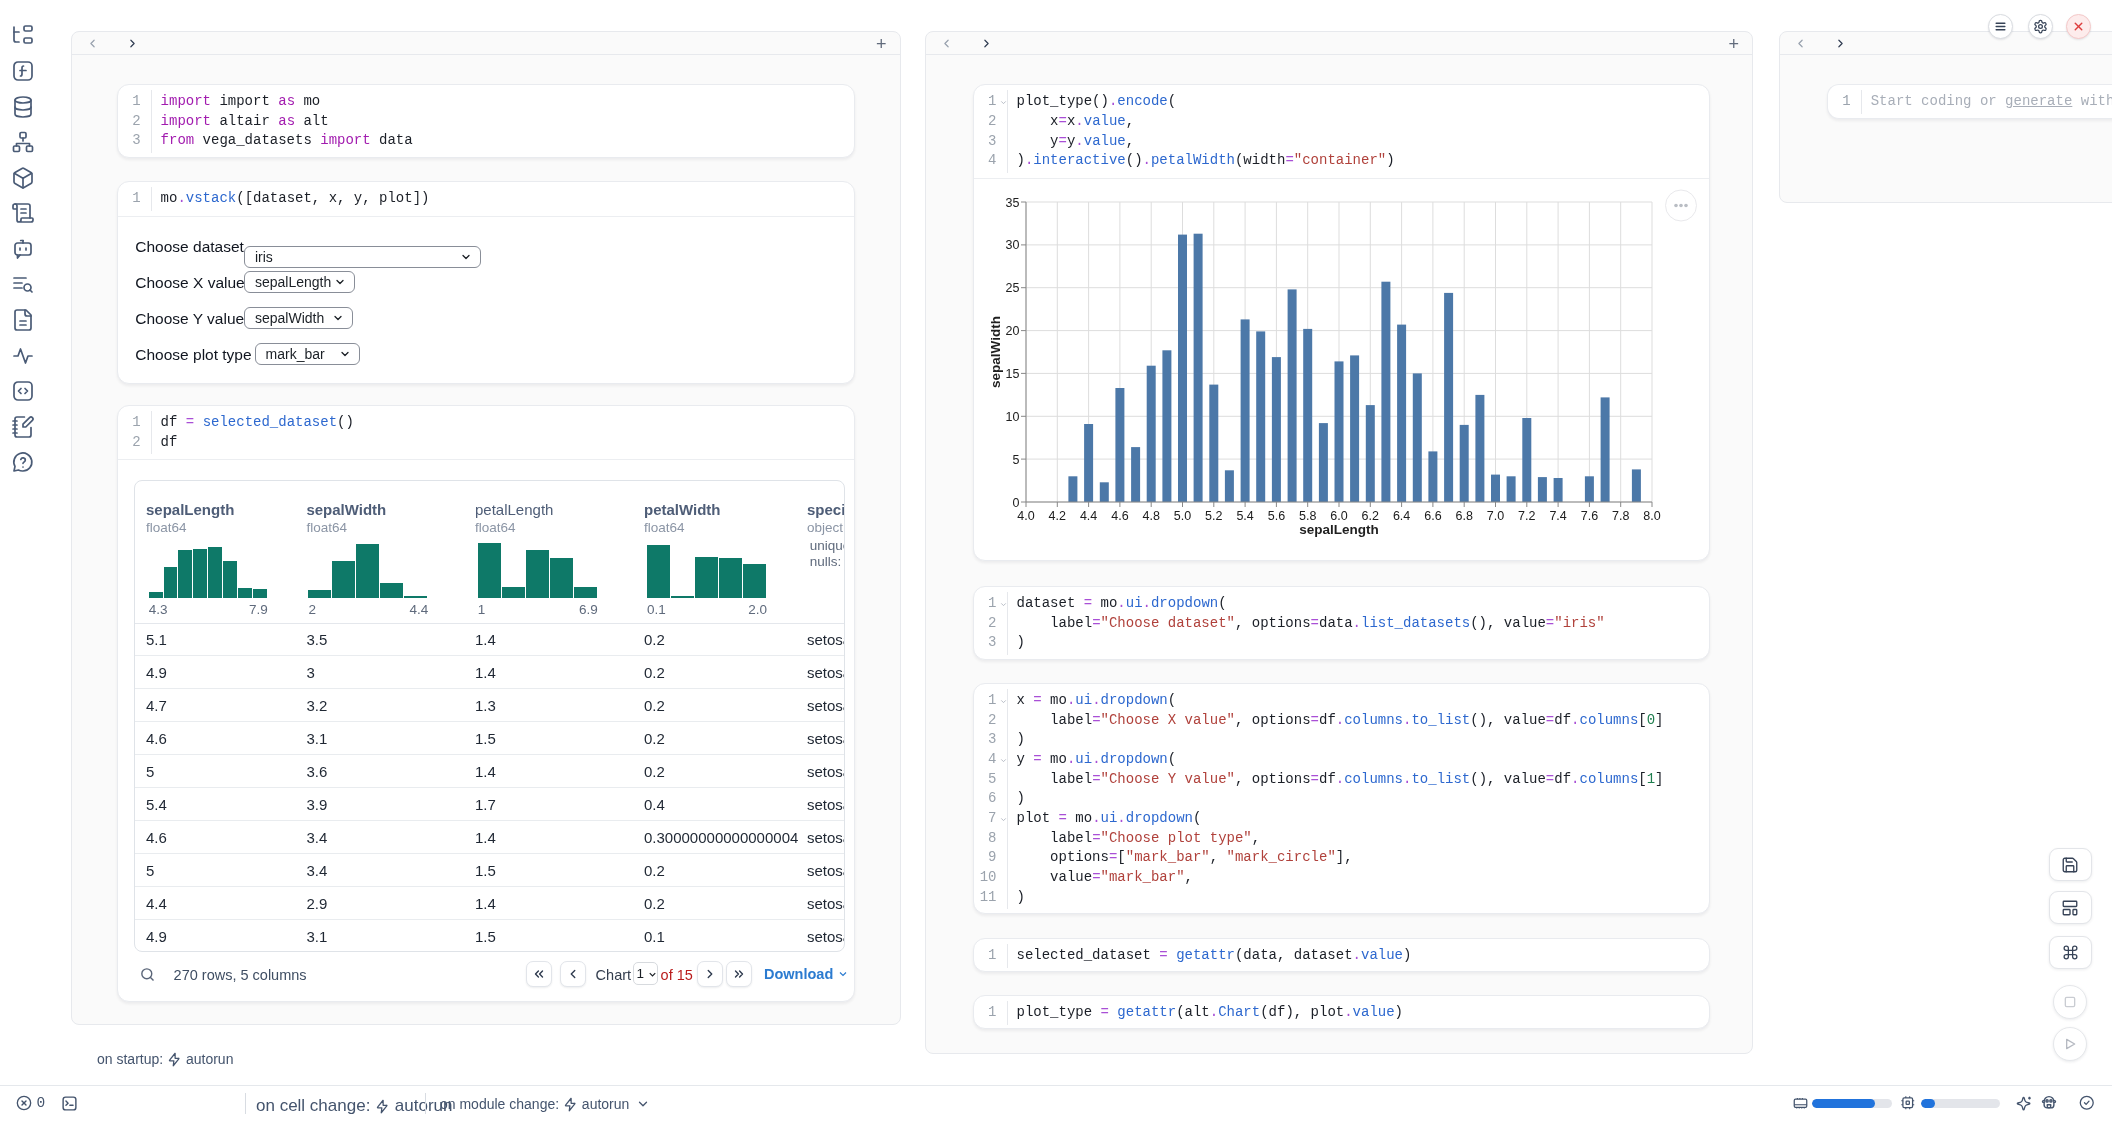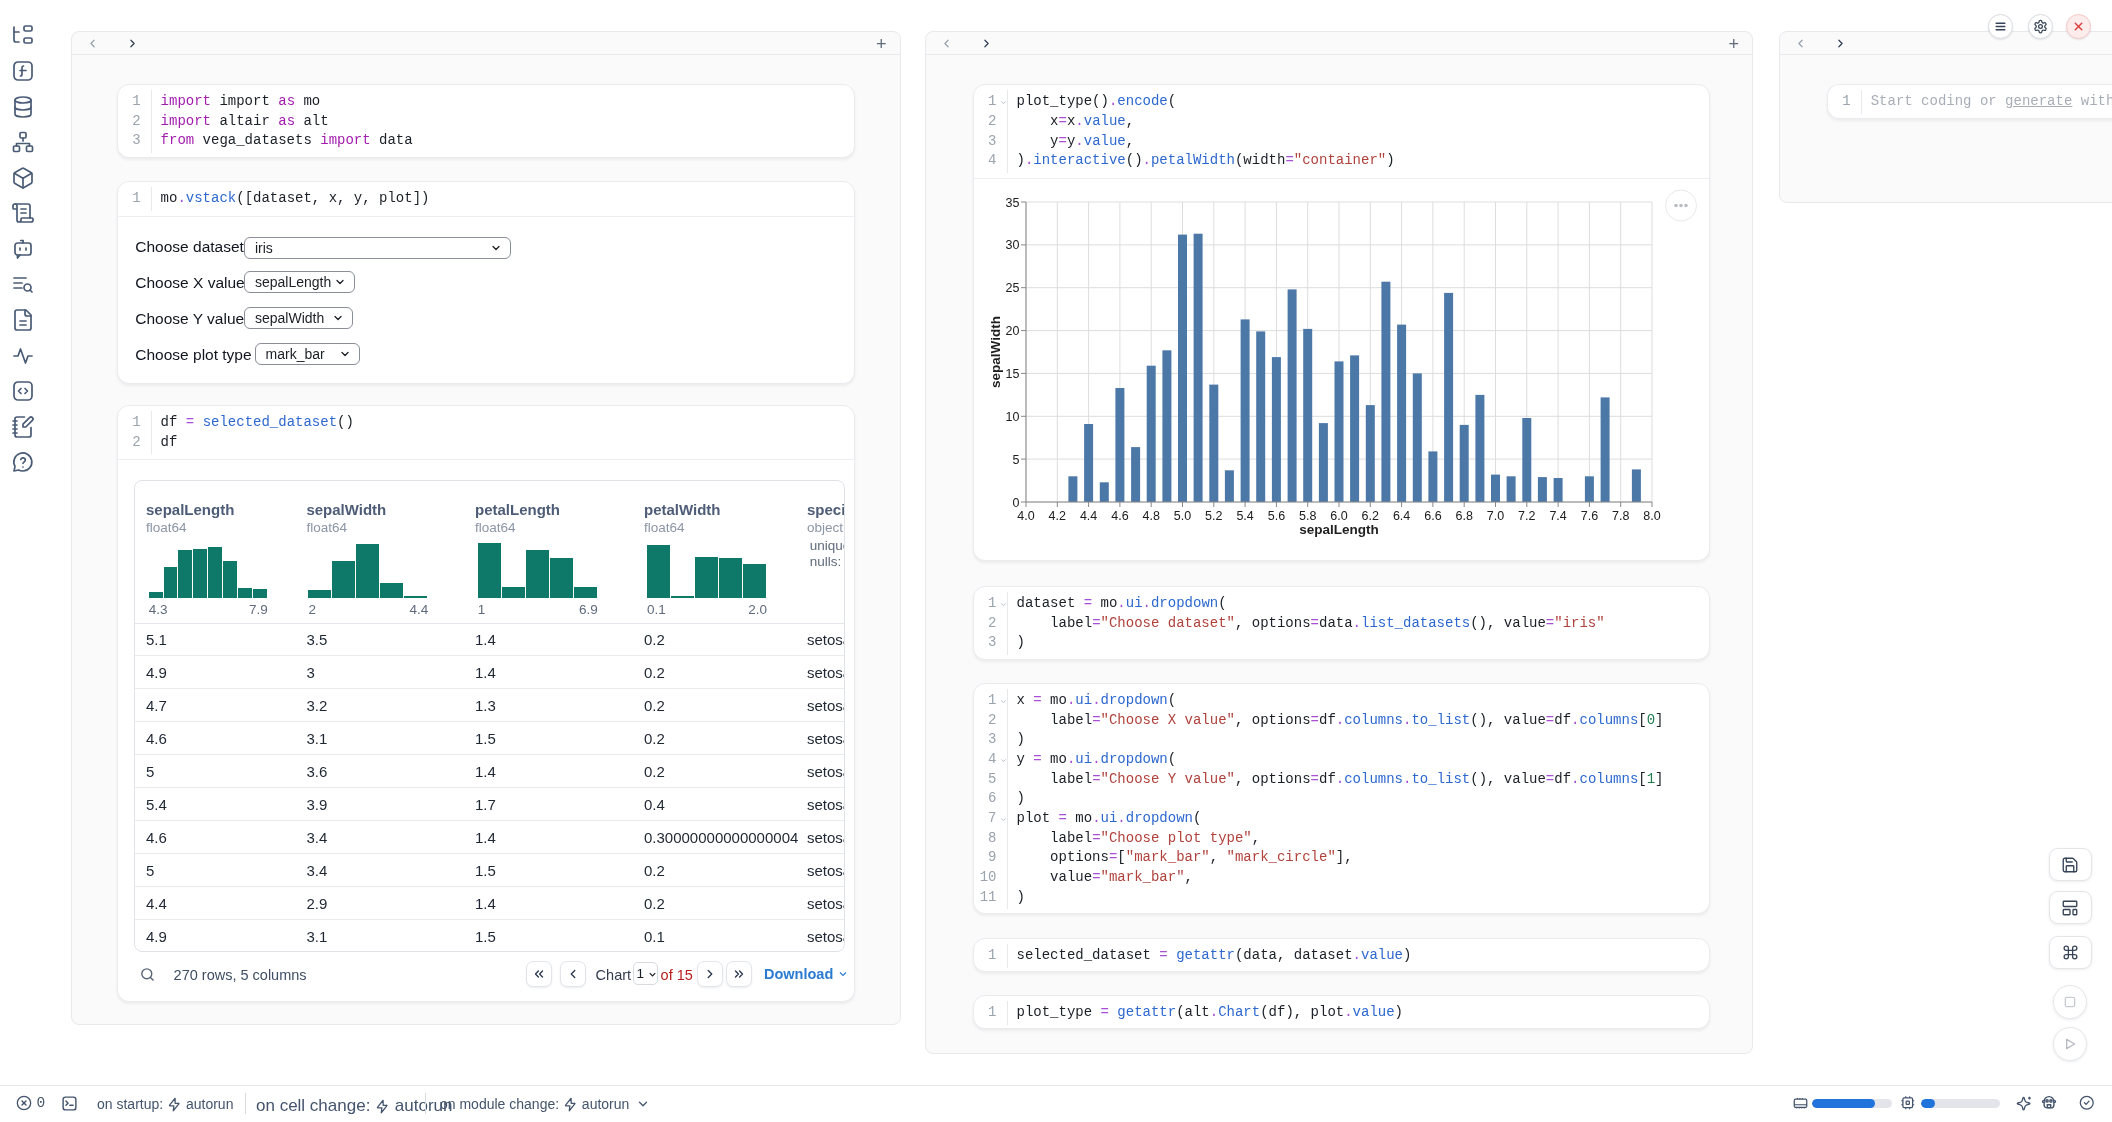--- a/index.html
+++ b/index.html
@@ -125,21 +125,21 @@
 <div class="cell" style="left:44.6px;top:149px;width:738px;height:203px">
       <div class="codeblk">
         <div class="vline"></div>
         <div class="cl"><span class="ln">1</span><span class="ct"><span class="p">mo</span><span class="o">.</span><span class="f">vstack</span><span class="p">([dataset, x, y, plot])</span></span></div>
       </div>
       <div class="divider"></div>
       <div class="lbl" style="left:17.7px;top:56px">Choose dataset</div>
       <div class="lbl" style="left:17.7px;top:92px">Choose X value</div>
       <div class="lbl" style="left:17.7px;top:128px">Choose Y value</div>
       <div class="lbl" style="left:17.7px;top:164px">Choose plot type</div>
-      <div class="selbox" style="left:126.4px;top:55px;width:267px">iris<svg width="12" height="12" viewBox="0 0 24 24" style="stroke:#1b2026;fill:none;stroke-width:2.6;stroke-linecap:round;stroke-linejoin:round">
+      <div class="selbox" style="left:126.4px;top:64px;width:237px">iris<svg width="12" height="12" viewBox="0 0 24 24" style="stroke:#1b2026;fill:none;stroke-width:2.6;stroke-linecap:round;stroke-linejoin:round">
           <path d="m6 9 6 6 6-6"></path>
         </svg></div>
       <div class="selbox" style="left:126.4px;top:89px;width:111px">sepalLength<svg width="12" height="12" viewBox="0 0 24 24" style="stroke:#1b2026;fill:none;stroke-width:2.6;stroke-linecap:round;stroke-linejoin:round">
           <path d="m6 9 6 6 6-6"></path>
         </svg></div>
       <div class="selbox" style="left:126.4px;top:125px;width:109px">sepalWidth<svg width="12" height="12" viewBox="0 0 24 24" style="stroke:#1b2026;fill:none;stroke-width:2.6;stroke-linecap:round;stroke-linejoin:round">
           <path d="m6 9 6 6 6-6"></path>
         </svg></div>
       <div class="selbox" style="left:137px;top:161px;width:105px">mark_bar<svg width="12" height="12" viewBox="0 0 24 24" style="stroke:#1b2026;fill:none;stroke-width:2.6;stroke-linecap:round;stroke-linejoin:round">
           <path d="m6 9 6 6 6-6"></path>
@@ -169,21 +169,21 @@
         <div style="position:absolute;left:171.4px;top:20px;font-size:15px;font-weight:bold;color:#4e5d77">sepalWidth</div>
         <div style="position:absolute;left:171.4px;top:39px;font-size:13.5px;color:#8b95a5">float64</div>
         <div style="position:absolute;left:173.4px;top:62px;width:120px;height:55px">
           <div style="position:absolute;left:0.0px;bottom:0;width:23.0px;height:7.8px;background:#0e7968"></div>
           <div style="position:absolute;left:24.0px;bottom:0;width:23.0px;height:37.3px;background:#0e7968"></div>
           <div style="position:absolute;left:48.0px;bottom:0;width:23.0px;height:53.6px;background:#0e7968"></div>
           <div style="position:absolute;left:72.0px;bottom:0;width:23.0px;height:15.1px;background:#0e7968"></div>
           <div style="position:absolute;left:96.0px;bottom:0;width:23.0px;height:2.2px;background:#0e7968"></div>
         </div>
         <div style="position:absolute;left:173.4px;top:121px;width:120px;font-size:13.5px;color:#5f6a7c"><span>2</span><span style="float:right">4.4</span></div>
-        <div style="position:absolute;left:340px;top:20px;font-size:15px;font-weight:bold;color:#4e5d77">petalLength</div>
+        <div style="position:absolute;left:340px;top:20px;font-size:15px;font-weight:normal;color:#4e5d77">petalLength</div>
         <div style="position:absolute;left:340px;top:39px;font-size:13.5px;color:#8b95a5">float64</div>
         <div style="position:absolute;left:342.8px;top:62px;width:120px;height:55px">
           <div style="position:absolute;left:0.0px;bottom:0;width:23.0px;height:55.0px;background:#0e7968"></div>
           <div style="position:absolute;left:24.0px;bottom:0;width:23.0px;height:10.7px;background:#0e7968"></div>
           <div style="position:absolute;left:48.0px;bottom:0;width:23.0px;height:47.6px;background:#0e7968"></div>
           <div style="position:absolute;left:72.0px;bottom:0;width:23.0px;height:40.0px;background:#0e7968"></div>
           <div style="position:absolute;left:96.0px;bottom:0;width:23.0px;height:10.7px;background:#0e7968"></div>
         </div>
         <div style="position:absolute;left:342.8px;top:121px;width:120px;font-size:13.5px;color:#5f6a7c"><span>1</span><span style="float:right">6.9</span></div>
         <div style="position:absolute;left:509px;top:20px;font-size:15px;font-weight:bold;color:#4e5d77">petalWidth</div>
@@ -565,21 +565,21 @@
       <circle cx="12" cy="12" r="10"></circle>
       <path d="m15 9-6 6"></path>
       <path d="m9 9 6 6"></path>
     </svg></div>
 <div style="position:absolute;left:36.5px;top:1095px;font-size:14.5px;color:#44546d;font-family:'Liberation Mono',monospace">0</div>
 <div style="position:absolute;left:61px;top:1094.5px"><svg width="17" height="17" viewBox="0 0 24 24" style="stroke:#44546d;fill:none;stroke-width:2;stroke-linecap:round;stroke-linejoin:round">
       <rect x="3" y="3" width="18" height="18" rx="3.5"></rect>
       <path d="m7 8.5 3 3-3 3"></path>
       <path d="M12.5 14.5h4.5"></path>
     </svg></div>
-<div style="position:absolute;left:97px;top:1096px;font-size:14px;color:#44546d">on startup: <svg width="15" height="15" viewBox="0 0 24 24" style="stroke:#44546d;fill:none;stroke-width:2;stroke-linejoin:round;vertical-align:-2.5px">
+<div style="position:absolute;left:97px;top:1051px;font-size:14px;color:#44546d">on startup: <svg width="15" height="15" viewBox="0 0 24 24" style="stroke:#44546d;fill:none;stroke-width:2;stroke-linejoin:round;vertical-align:-2.5px">
       <path d="M13 2 4.1 13.1a.5.5 0 0 0 .4.9H11l-1 8 8.9-11.1a.5.5 0 0 0-.4-.9H13z"></path>
     </svg> autorun</div>
 <div style="position:absolute;left:244.5px;top:1093px;width:1px;height:21px;background:#d8dce2"></div>
 <div style="position:absolute;left:256px;top:1096px;font-size:17px;color:#44546d">on cell change: <svg width="15" height="15" viewBox="0 0 24 24" style="stroke:#44546d;fill:none;stroke-width:2;stroke-linejoin:round;vertical-align:-2.5px">
       <path d="M13 2 4.1 13.1a.5.5 0 0 0 .4.9H11l-1 8 8.9-11.1a.5.5 0 0 0-.4-.9H13z"></path>
     </svg> autorun</div>
 <div style="position:absolute;left:425.4px;top:1093px;width:1px;height:21px;background:#d8dce2"></div>
 <div style="position:absolute;left:440px;top:1096px;font-size:14px;color:#44546d">on module change: <svg width="15" height="15" viewBox="0 0 24 24" style="stroke:#44546d;fill:none;stroke-width:2;stroke-linejoin:round;vertical-align:-2.5px">
       <path d="M13 2 4.1 13.1a.5.5 0 0 0 .4.9H11l-1 8 8.9-11.1a.5.5 0 0 0-.4-.9H13z"></path>
     </svg> autorun<svg width="14" height="14" viewBox="0 0 24 24" style="stroke:#44546d;fill:none;stroke-width:2.2;stroke-linecap:round;stroke-linejoin:round;vertical-align:-2px;margin-left:7px">

